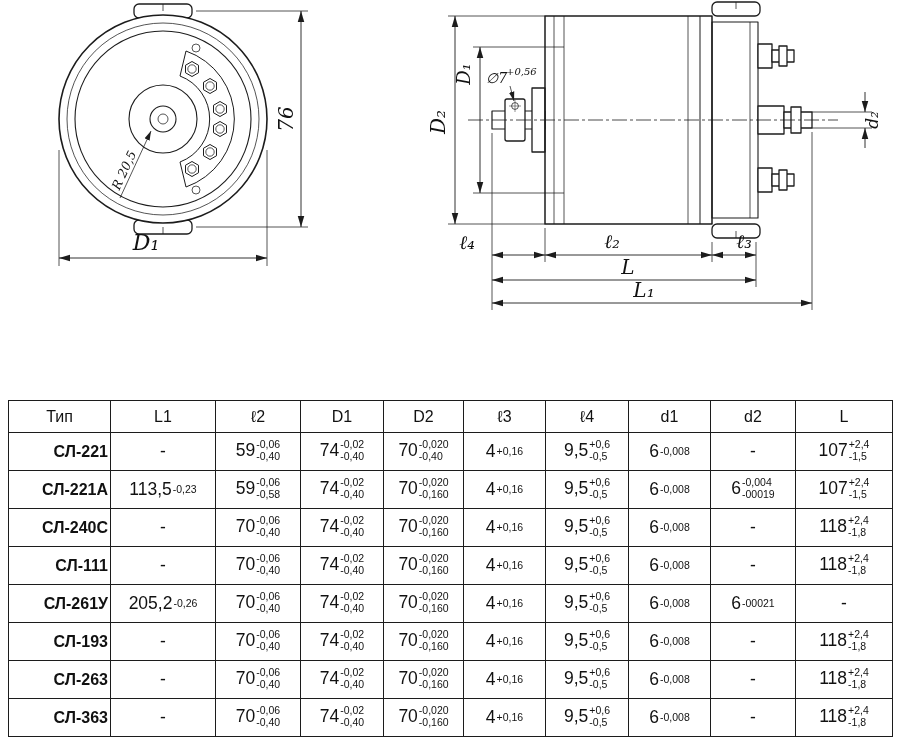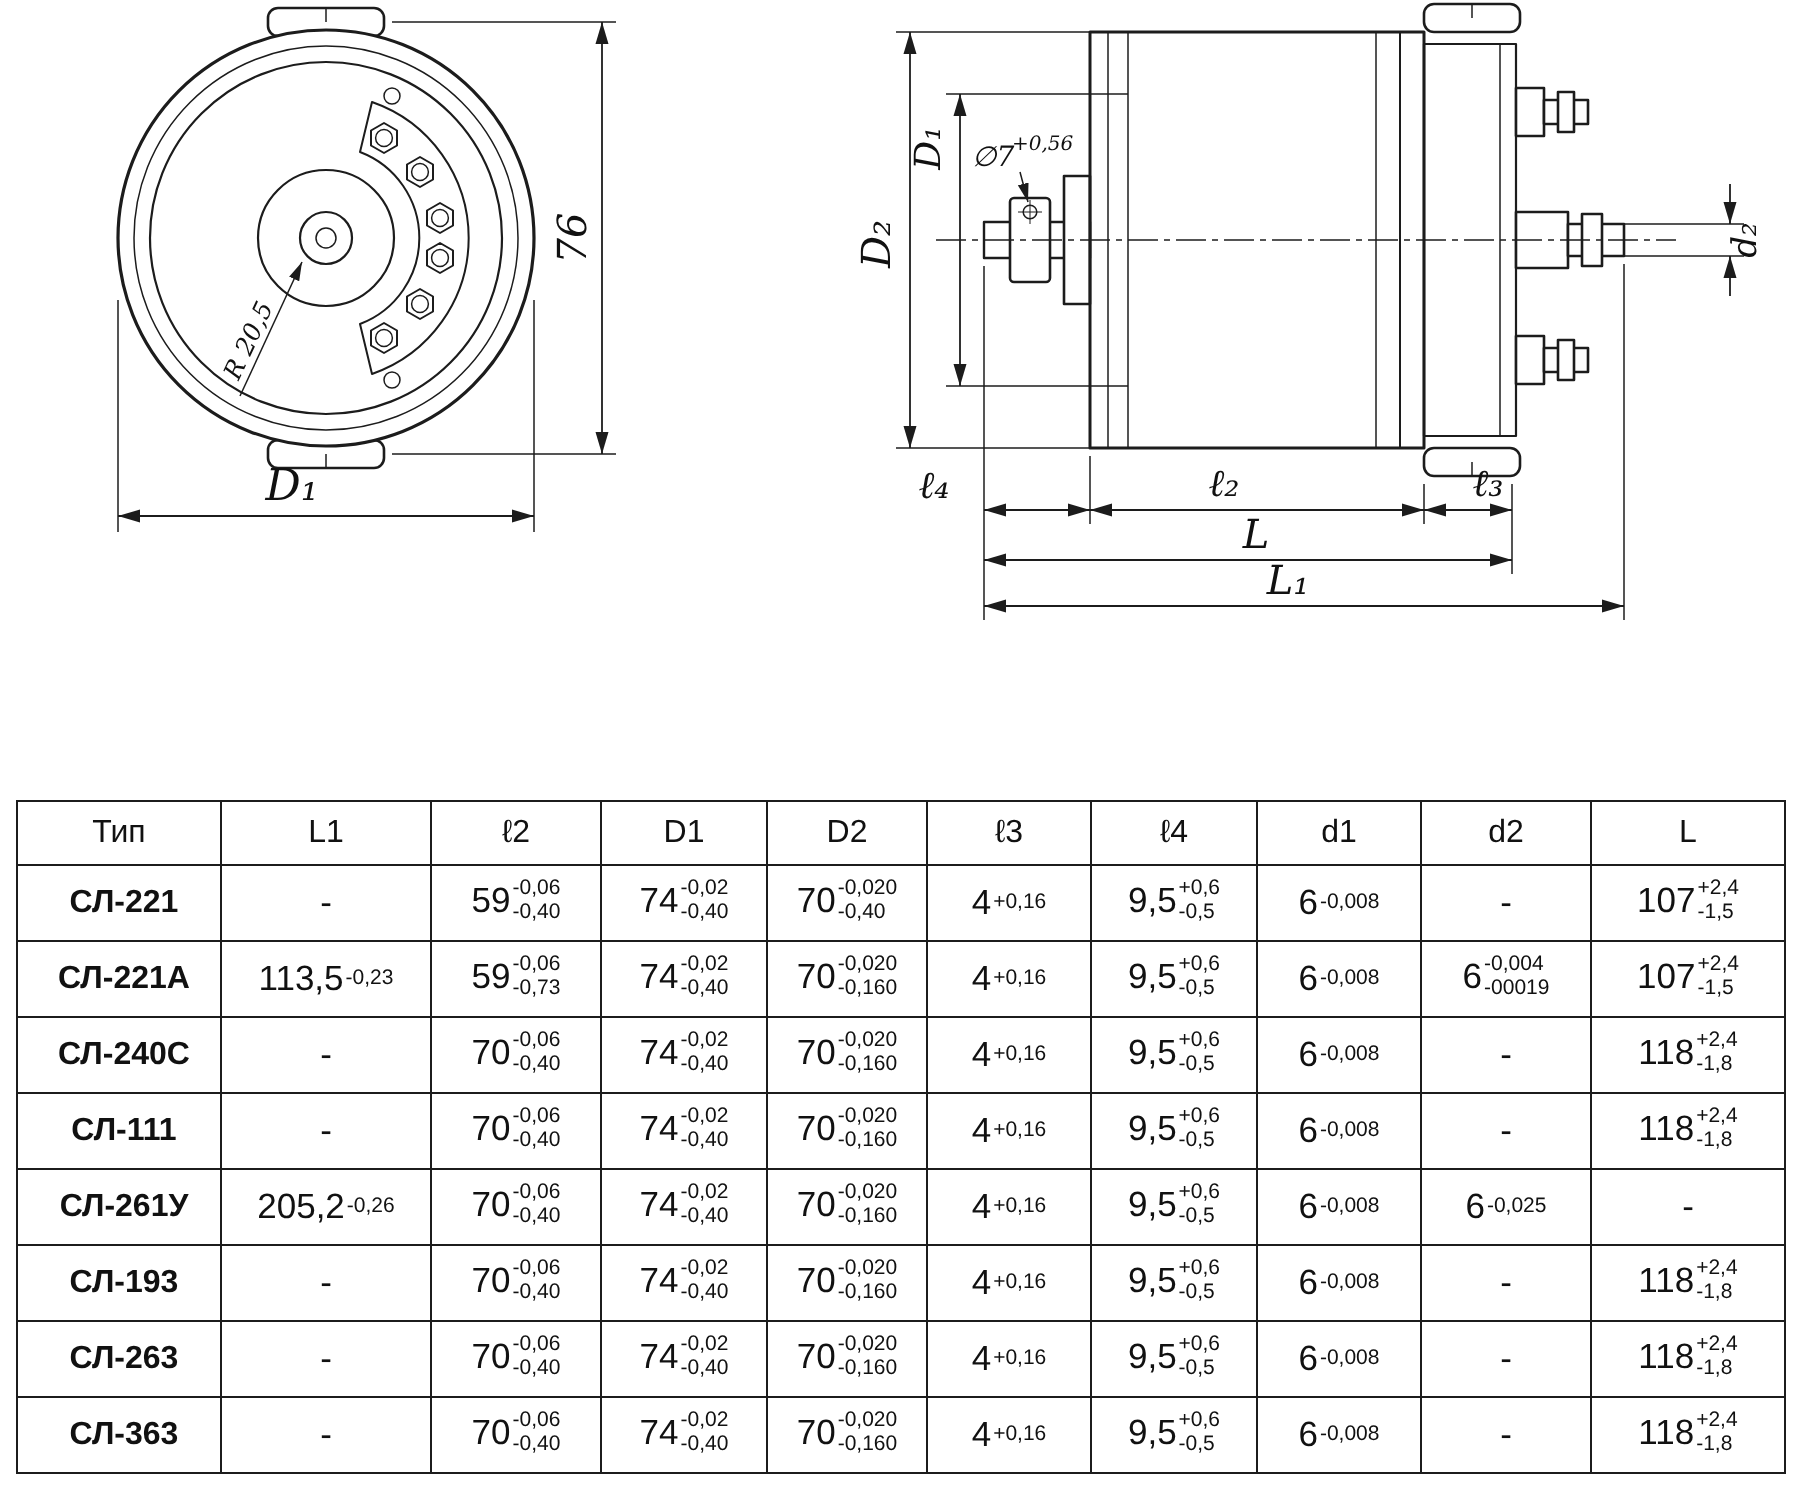--- a/index.html
+++ b/index.html
@@ -18,21 +18,21 @@
   .dlab-sm{font:italic 14px "DejaVu Serif",serif;fill:#111;}
   .tollab{font:italic 10px "DejaVu Serif",serif;fill:#111;}
   .rlab{font:italic 12.5px "DejaVu Serif",serif;fill:#111;}
 
   
   .table-wrap{position:absolute;top:400px;left:8px;}
   table{border-collapse:collapse;table-layout:fixed;width:884px;}
   th,td{border:1px solid #1c1c1c;text-align:center;vertical-align:middle;
         padding:0 2px;height:37px;overflow:hidden;white-space:nowrap;}
   thead th{height:31px;font-size:16px;font-weight:400;}
-  td.type-cell{text-align:center;padding-left:7px;font-weight:700;font-size:16px;}
+  td.type-cell{text-align:right;padding-left:7px;font-weight:700;font-size:16px;}
   .m{font-size:17.5px;}
   .tol{display:inline-flex;flex-direction:column;line-height:1.12;font-size:10.5px;
        vertical-align:middle;text-align:left;margin-left:1px;transform:translateY(-1px);}
 </style>
 </head>
 <body>
 
 <svg id="drawing" width="900" height="398" viewBox="0 0 900 398">
   <defs>
     <marker id="arr" viewBox="0 0 12 8" refX="11.5" refY="4" markerWidth="13" markerHeight="9" orient="auto-start-reverse">
@@ -230,21 +230,21 @@
             </span></td>
         </tr>
         <tr>
           <td class="type-cell">СЛ-221А</td>
           <td><span class="m">113,5</span><span class="tol">
               <span class="sup"></span>
               <span class="sub">-0,23</span>
             </span></td>
           <td><span class="m">59</span><span class="tol">
               <span class="sup">-0,06</span>
-              <span class="sub">-0,73</span>
+              <span class="sub">-0,58</span>
             </span></td>
           <td><span class="m">74</span><span class="tol">
               <span class="sup">-0,02</span>
               <span class="sub">-0,40</span>
             </span></td>
           <td><span class="m">70</span><span class="tol">
               <span class="sup">-0,020</span>
               <span class="sub">-0,160</span>
             </span></td>
           <td><span class="m">4</span><span class="tol">
@@ -359,21 +359,21 @@
           <td><span class="m">9,5</span><span class="tol">
               <span class="sup">+0,6</span>
               <span class="sub">-0,5</span>
             </span></td>
           <td><span class="m">6</span><span class="tol">
               <span class="sup"></span>
               <span class="sub">-0,008</span>
             </span></td>
           <td><span class="m">6</span><span class="tol">
               <span class="sup"></span>
-              <span class="sub">-0,025</span>
+              <span class="sub">-00021</span>
             </span></td>
           <td><span class="m">-</span></td>
         </tr>
         <tr>
           <td class="type-cell">СЛ-193</td>
           <td><span class="m">-</span></td>
           <td><span class="m">70</span><span class="tol">
               <span class="sup">-0,06</span>
               <span class="sub">-0,40</span>
             </span></td>

